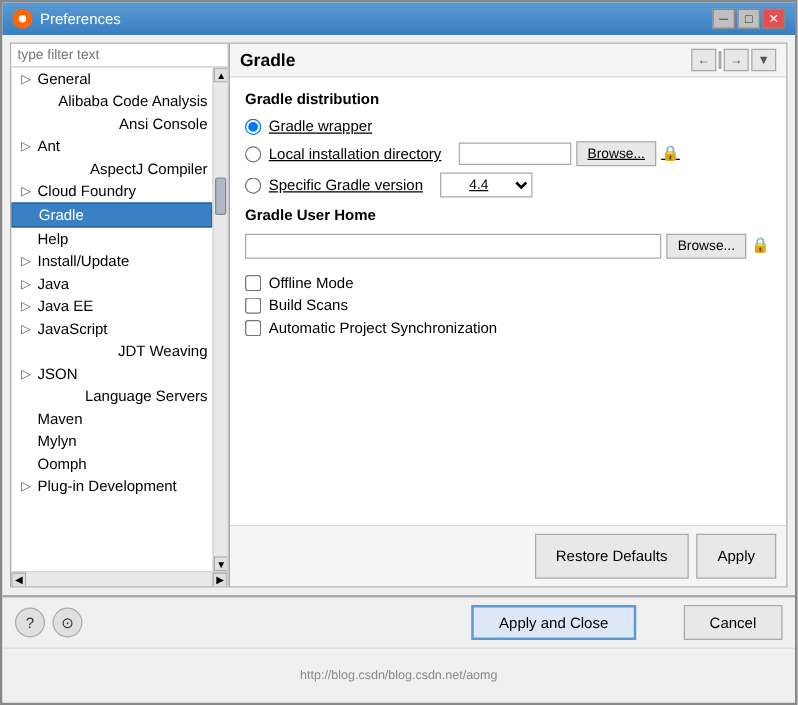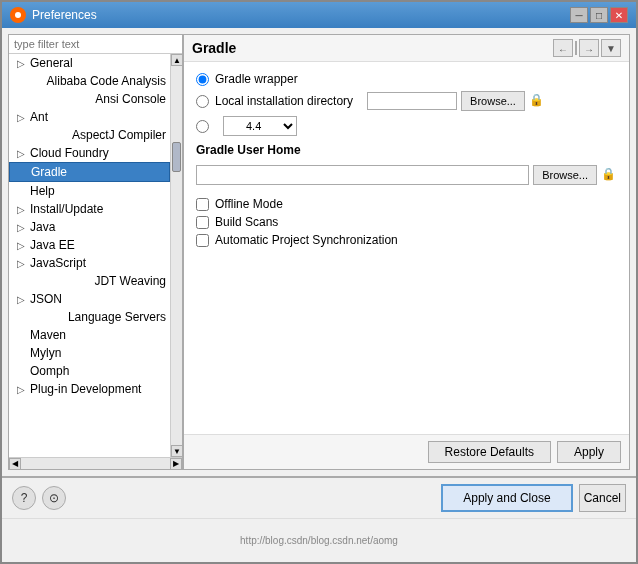--- a/index.html
+++ b/index.html
@@ -225,20 +225,21 @@
     .section-title {
       font-size: 12px;
       font-weight: bold;
       margin-bottom: 8px;
     }
     .radio-group {
       display: flex;
       flex-direction: column;
       gap: 5px;
       margin-bottom: 4px;
+      text-decoration: underline;
     }
     .radio-row {
       display: flex;
       align-items: center;
       gap: 6px;
     }
     .radio-row input[type="radio"] {
       margin: 0;
     }
     .radio-row label {
@@ -317,21 +318,21 @@
     }
     .panel-footer {
       display: flex;
       justify-content: flex-end;
       padding: 6px 8px;
       gap: 6px;
       border-top: 1px solid #ddd;
       background: #f5f5f5;
     }
     .footer-btn {
-      height: 22px;
+      height: 36px;
       padding: 0 16px;
       background: #e8e8e8;
       border: 1px solid #aaa;
       font-size: 12px;
       cursor: pointer;
     }
     .bottom-bar {
       display: flex;
       align-items: center;
       justify-content: space-between;
@@ -367,25 +368,26 @@
       padding: 0 20px;
       background: #dce8f8;
       border: 2px solid #5b9bd5;
       font-size: 12px;
       cursor: pointer;
       font-weight: normal;
       margin-left: 48px;
     }
     .cancel-btn {
       height: 28px;
-      padding: 0 4px;
+      padding: 0 20px;
       background: #e8e8e8;
       border: 1px solid #aaa;
       font-size: 12px;
       cursor: pointer;
+      margin-left: 32px;
     }
     .watermark {
       text-align: center;
       font-size: 10px;
       color: #888;
       padding: 16px;
       background: #f0f0f0;
       border-top: 1px solid #ddd;
     }
   </style>
@@ -515,20 +517,21 @@
         <div class="panel-nav">
           <div class="nav-btn">←</div>
           <div class="nav-btn" style="width:1px;height:14px;background:#aaa;"></div>
           <div class="nav-btn">→</div>
           <div class="nav-btn">▼</div>
         </div>
       </div>
 
       <div class="panel-body">
 
+        <div class="section-title">Gradle distribution</div>
         <div class="radio-group">
 
           <div class="radio-row">
             <input type="radio" name="gradle-dist" id="wrapper" checked="" style="">
             <label for="wrapper">Gradle wrapper</label>
           </div>
 
           <div>
             <div class="radio-row">
               <input type="radio" name="gradle-dist" id="local" style="">
@@ -538,20 +541,21 @@
                 <button class="browse-btn">Browse...</button>
                 <span class="lock-icon">🔒</span>
               </div>
             </div>
           </div>
 
 
           <div>
             <div class="radio-row">
               <input type="radio" name="gradle-dist" id="specific" style="">
+              <label for="specific">Specific Gradle version</label>
               <div class="input-row" style="margin-left:8px;">
                 <select class="version-select"><option>4.4</option></select>
               </div>
             </div>
           </div>
         </div>
 
         <div class="user-home-section">
           <div class="section-title">Gradle User Home</div>
           <div class="user-home-row">

